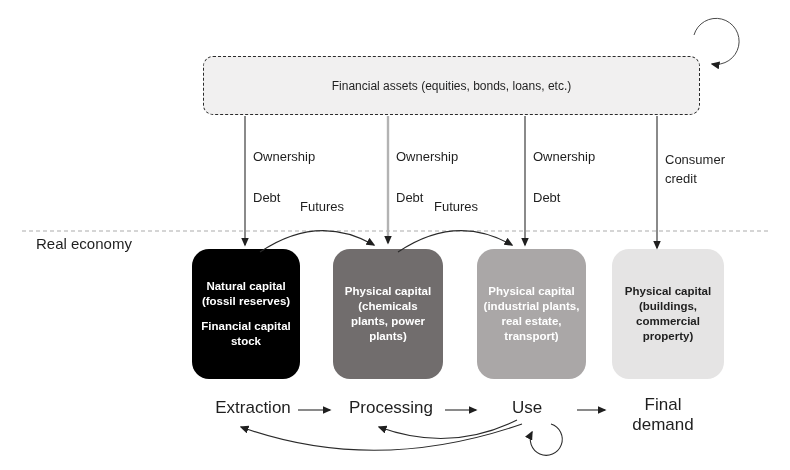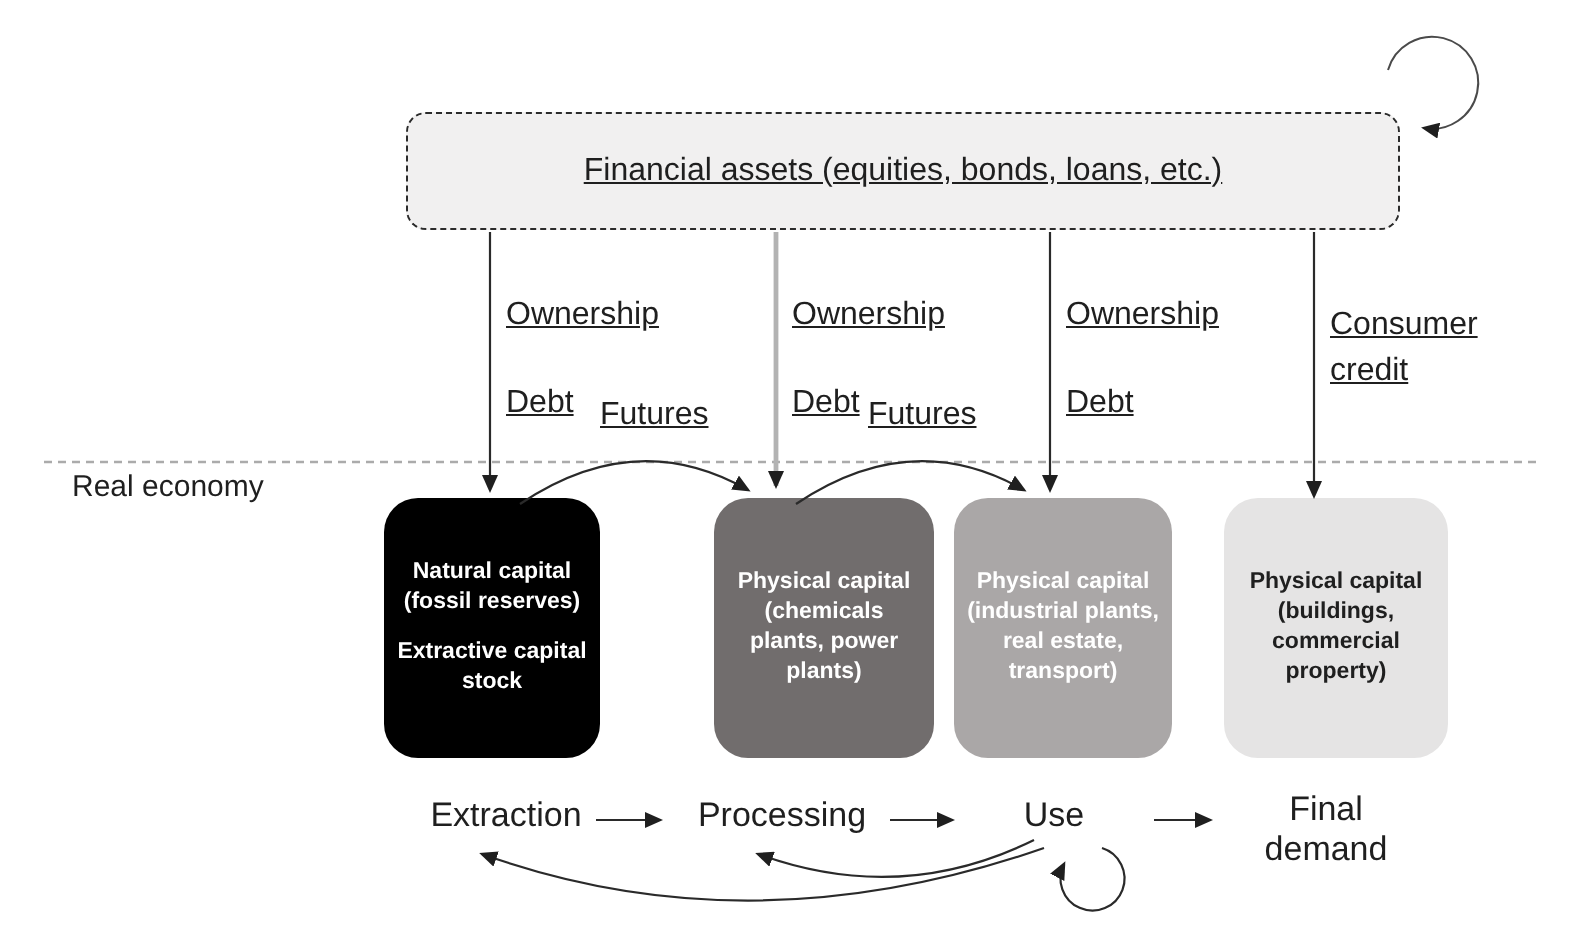--- a/index.html
+++ b/index.html
@@ -11,42 +11,42 @@
   svg.overlay{position:absolute;left:0;top:0;width:790px;height:470px;pointer-events:none;z-index:3;}
   .ln{stroke:#2a2a2a;stroke-width:1.1;fill:none;}
   .ln.gray{stroke:#b3b3b3;stroke-width:2.4;}
   .divider{stroke:#ababab;stroke-width:1.2;stroke-dasharray:4 3;fill:none;}
   .loop{stroke:#4a4a4a;stroke-width:1;fill:none;}
 
   .assets-box{
     left:203px;top:56px;width:497px;height:59px;
     background:#f1f0f0;border:1.6px dashed #2b2b2b;border-radius:10px;
     display:flex;align-items:center;justify-content:center;
-    font-size:16px;z-index:2;box-sizing:border-box;text-decoration:underline;
+    font-size:12px;z-index:2;box-sizing:border-box;
   }
   .econ-label{font-size:15px;z-index:2;}
   .fin-econ{left:36px;top:203px;}
   .real-econ{left:36px;top:235px;}
-  .small-label{font-size:16px;z-index:2;text-decoration:underline;}
+  .small-label{font-size:13px;z-index:2;}
   .ownership1{left:253px;top:149px;}
   .ownership2{left:396px;top:149px;}
   .ownership3{left:533px;top:149px;}
   .small-label .l2{margin-top:26px;}
   .consumer{left:665px;top:151px;width:64px;line-height:1.45;}
   .futures1{left:300px;top:199px;}
   .futures2{left:434px;top:199px;}
 
   .cap-box{
     top:249px;height:130px;border-radius:17px;z-index:2;
     display:flex;flex-direction:column;align-items:flex-start;justify-content:center;
     gap:9px;text-align:center;font-weight:bold;font-size:11.5px;line-height:1.32;
     padding:0 6px;box-sizing:border-box;
   }
   .b1{left:192px;width:108px;}
-  .b2{left:333px;width:110px;margin-left:24px;}
+  .b2{left:333px;width:110px;}
   .b3{left:477px;width:109px;}
   .b4{left:612px;width:112px;}
 
   .flow-label{top:398px;font-size:17px;text-align:center;z-index:2;}
   .fl-extraction{left:203px;width:100px;}
   .fl-processing{left:346px;width:90px;}
   .fl-use{left:502px;width:50px;}
   .fl-final{left:623px;top:395px;width:80px;line-height:1.15;}
 </style>
 </head>
@@ -94,21 +94,21 @@
     <div>Ownership</div>
     <div class="l2">Debt</div>
   </div>
   <div class="abs small-label consumer">Consumer credit</div>
 
   <div class="abs small-label futures1">Futures</div>
   <div class="abs small-label futures2">Futures</div>
 
   <div class="abs cap-box b1" style="background: rgb(0, 0, 0); color: rgb(255, 255, 255);">
     <div>Natural capital (fossil reserves)</div>
-    <div>Extractive capital stock</div>
+    <div>Financial capital stock</div>
   </div>
   <div class="abs cap-box b2" style="background: rgb(113, 109, 109); color: rgb(255, 255, 255);">
     <div>Physical capital (chemicals plants, power plants)</div>
   </div>
   <div class="abs cap-box b3" style="background: rgb(170, 167, 167); color: rgb(255, 255, 255);">
     <div>Physical capital (industrial plants, real estate, transport)</div>
   </div>
   <div class="abs cap-box b4" style="background: rgb(229, 228, 228); color: rgb(31, 31, 31);">
     <div>Physical capital (buildings, commercial property)</div>
   </div>

